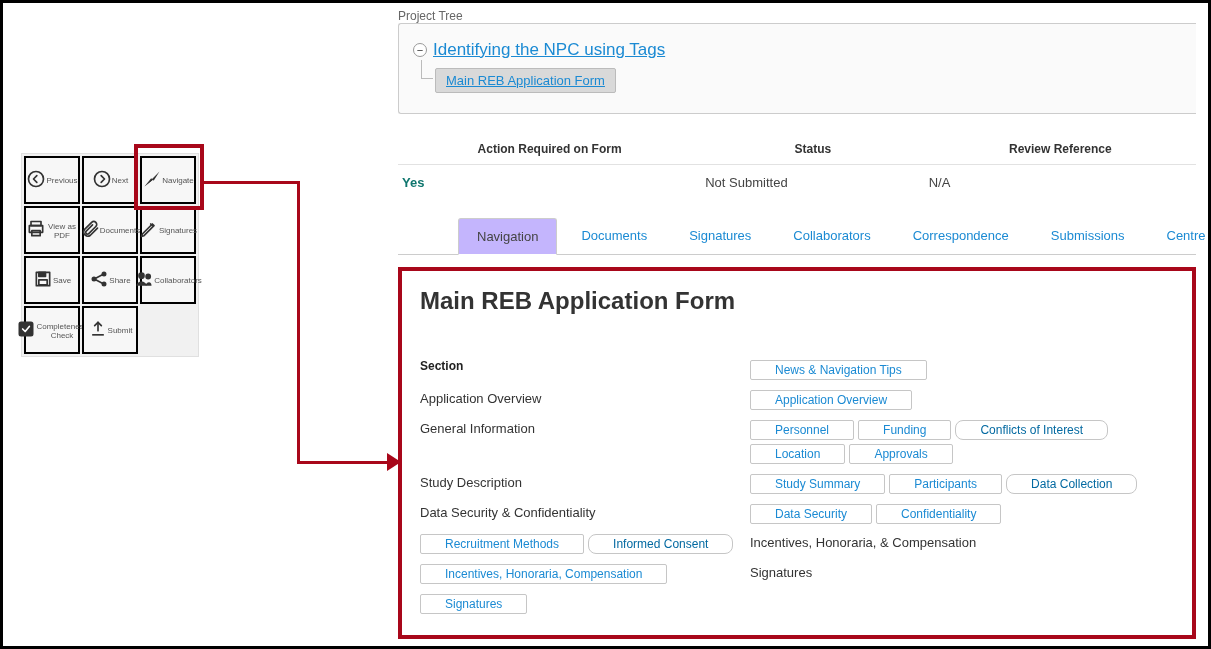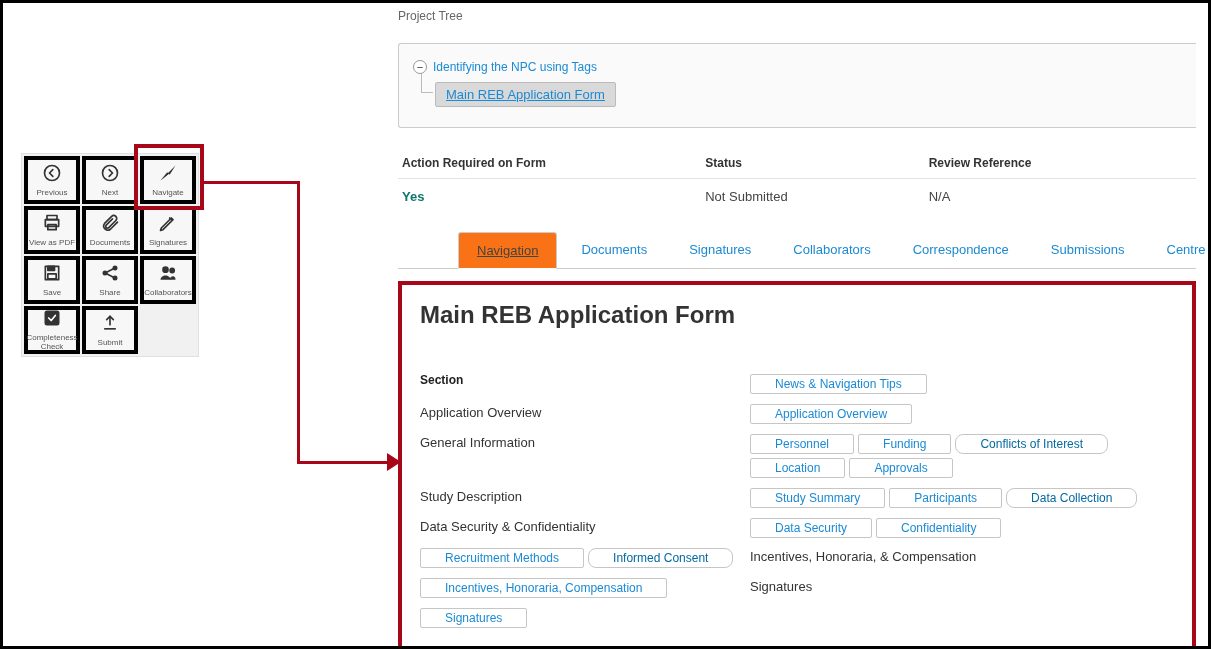--- a/index.html
+++ b/index.html
@@ -25,23 +25,22 @@
     grid-template-columns: repeat(3, 56px);
     gap: 2px;
     background: #f1f1f1;
     padding: 2px;
     border: 1px solid #e0e0e0;
   }
   .toolbar-cell {
     width: 56px;
     height: 48px;
     background: #f7f7f7;
-    border: 4px solid #000000;
+    border: 2px solid #000000;
     display: flex;
-    flex-direction: column;
     align-items: center;
     justify-content: center;
     cursor: pointer;
   }
   .toolbar-cell .tb-icon { font-size: 18px; color: #333; line-height: 1; }
   .toolbar-cell .tb-label { font-size: 8px; color: #555; margin-top: 3px; text-align: center; line-height: 1.1; white-space: pre-wrap; }
   
   .navigate-highlight {
     position: absolute;
     left: 131px;
@@ -86,71 +85,71 @@
     border-bottom: 9px solid transparent;
     border-left: 14px solid #a8071a;
   }
   
   .main-area {
     position: absolute;
     left: 395px;
     top: 6px;
     right: 12px;
   }
-  .proj-tree-label { font-size: 12px; color: #666; margin-bottom: 20px; }
+  .proj-tree-label { font-size: 12px; color: #666; margin-bottom: 0; }
   .proj-tree-box {
     border: 1px solid #ccc;
     border-right: none;
     border-radius: 3px 0 0 3px;
     padding: 16px 14px 20px 14px;
     background: #fafafa;
   }
   .tree-root-row { display: flex; align-items: center; }
   .tree-toggle {
     width: 14px; height: 14px; border: 1px solid #999; border-radius: 50%;
     display: inline-flex; align-items: center; justify-content: center;
     font-size: 11px; line-height: 1; background: #fff; margin-right: 6px;
   }
-  .tree-link { color: #1b8ad3; font-size: 12px; cursor: pointer; }
+  .tree-link { color: #1b8ad3; text-decoration: underline; font-size: 17px; cursor: pointer; }
   .tree-child {
     margin-left: 22px; margin-top: 8px; position: relative;
   }
   .tree-child::before {
     content: ""; position: absolute; left: -14px; top: -8px; width: 1px; height: 18px; background: #bbb;
   }
   .tree-child::after {
     content: ""; position: absolute; left: -14px; top: 10px; width: 12px; height: 1px; background: #bbb;
   }
   .tree-child-btn {
     display: inline-block; background: #d9d9d9; border: 1px solid #bbb;
     padding: 4px 10px; border-radius: 2px;
   }
   .tree-child-btn a { color: #1b8ad3; text-decoration: underline; font-size: 13px; }
 
   
   .status-table { margin-top: 20px; border-collapse: collapse; width: 100%; }
   .status-table th {
-    text-align: left; font-weight: bold; font-size: 12px; color: #333;
+    text-align: center; font-weight: bold; font-size: 12px; color: #333;
     padding: 8px 4px; border-bottom: 1px solid #e2e2e2;
   }
   .status-table td { padding: 10px 4px 14px 4px; font-size: 13px; color: #444; }
   .status-table td a { color: #0f766e; text-decoration: none; font-weight: bold; }
 
   
   .tabs {
     margin-top: 14px; border-bottom: 1px solid #ccc; display: flex; gap: 0;
     padding-left: 60px;
   }
   .tab {
     padding: 10px 18px; font-size: 13px; color: #1b8ad3; cursor: pointer;
     margin-right: 6px;
   }
   .tab.active {
-    background: #f97316; color: #444; border: 1px solid #ccc; border-bottom: 1px solid #fff;
-    margin-bottom: -1px; border-radius: 3px 3px 0 0; text-decoration: underline;
+    background: #c4b5fd; color: #444; border: 1px solid #ccc; border-bottom: 1px solid #fff;
+    margin-bottom: -1px; border-radius: 3px 3px 0 0;
   }
 
   
   .nav-panel {
     border: 4px solid #a8071a;
     margin-top: 12px;
     padding: 16px 18px 20px 18px;
   }
   .nav-panel h2 {
     font-size: 24px; color: #333; font-weight: bold; margin-bottom: 14px;

